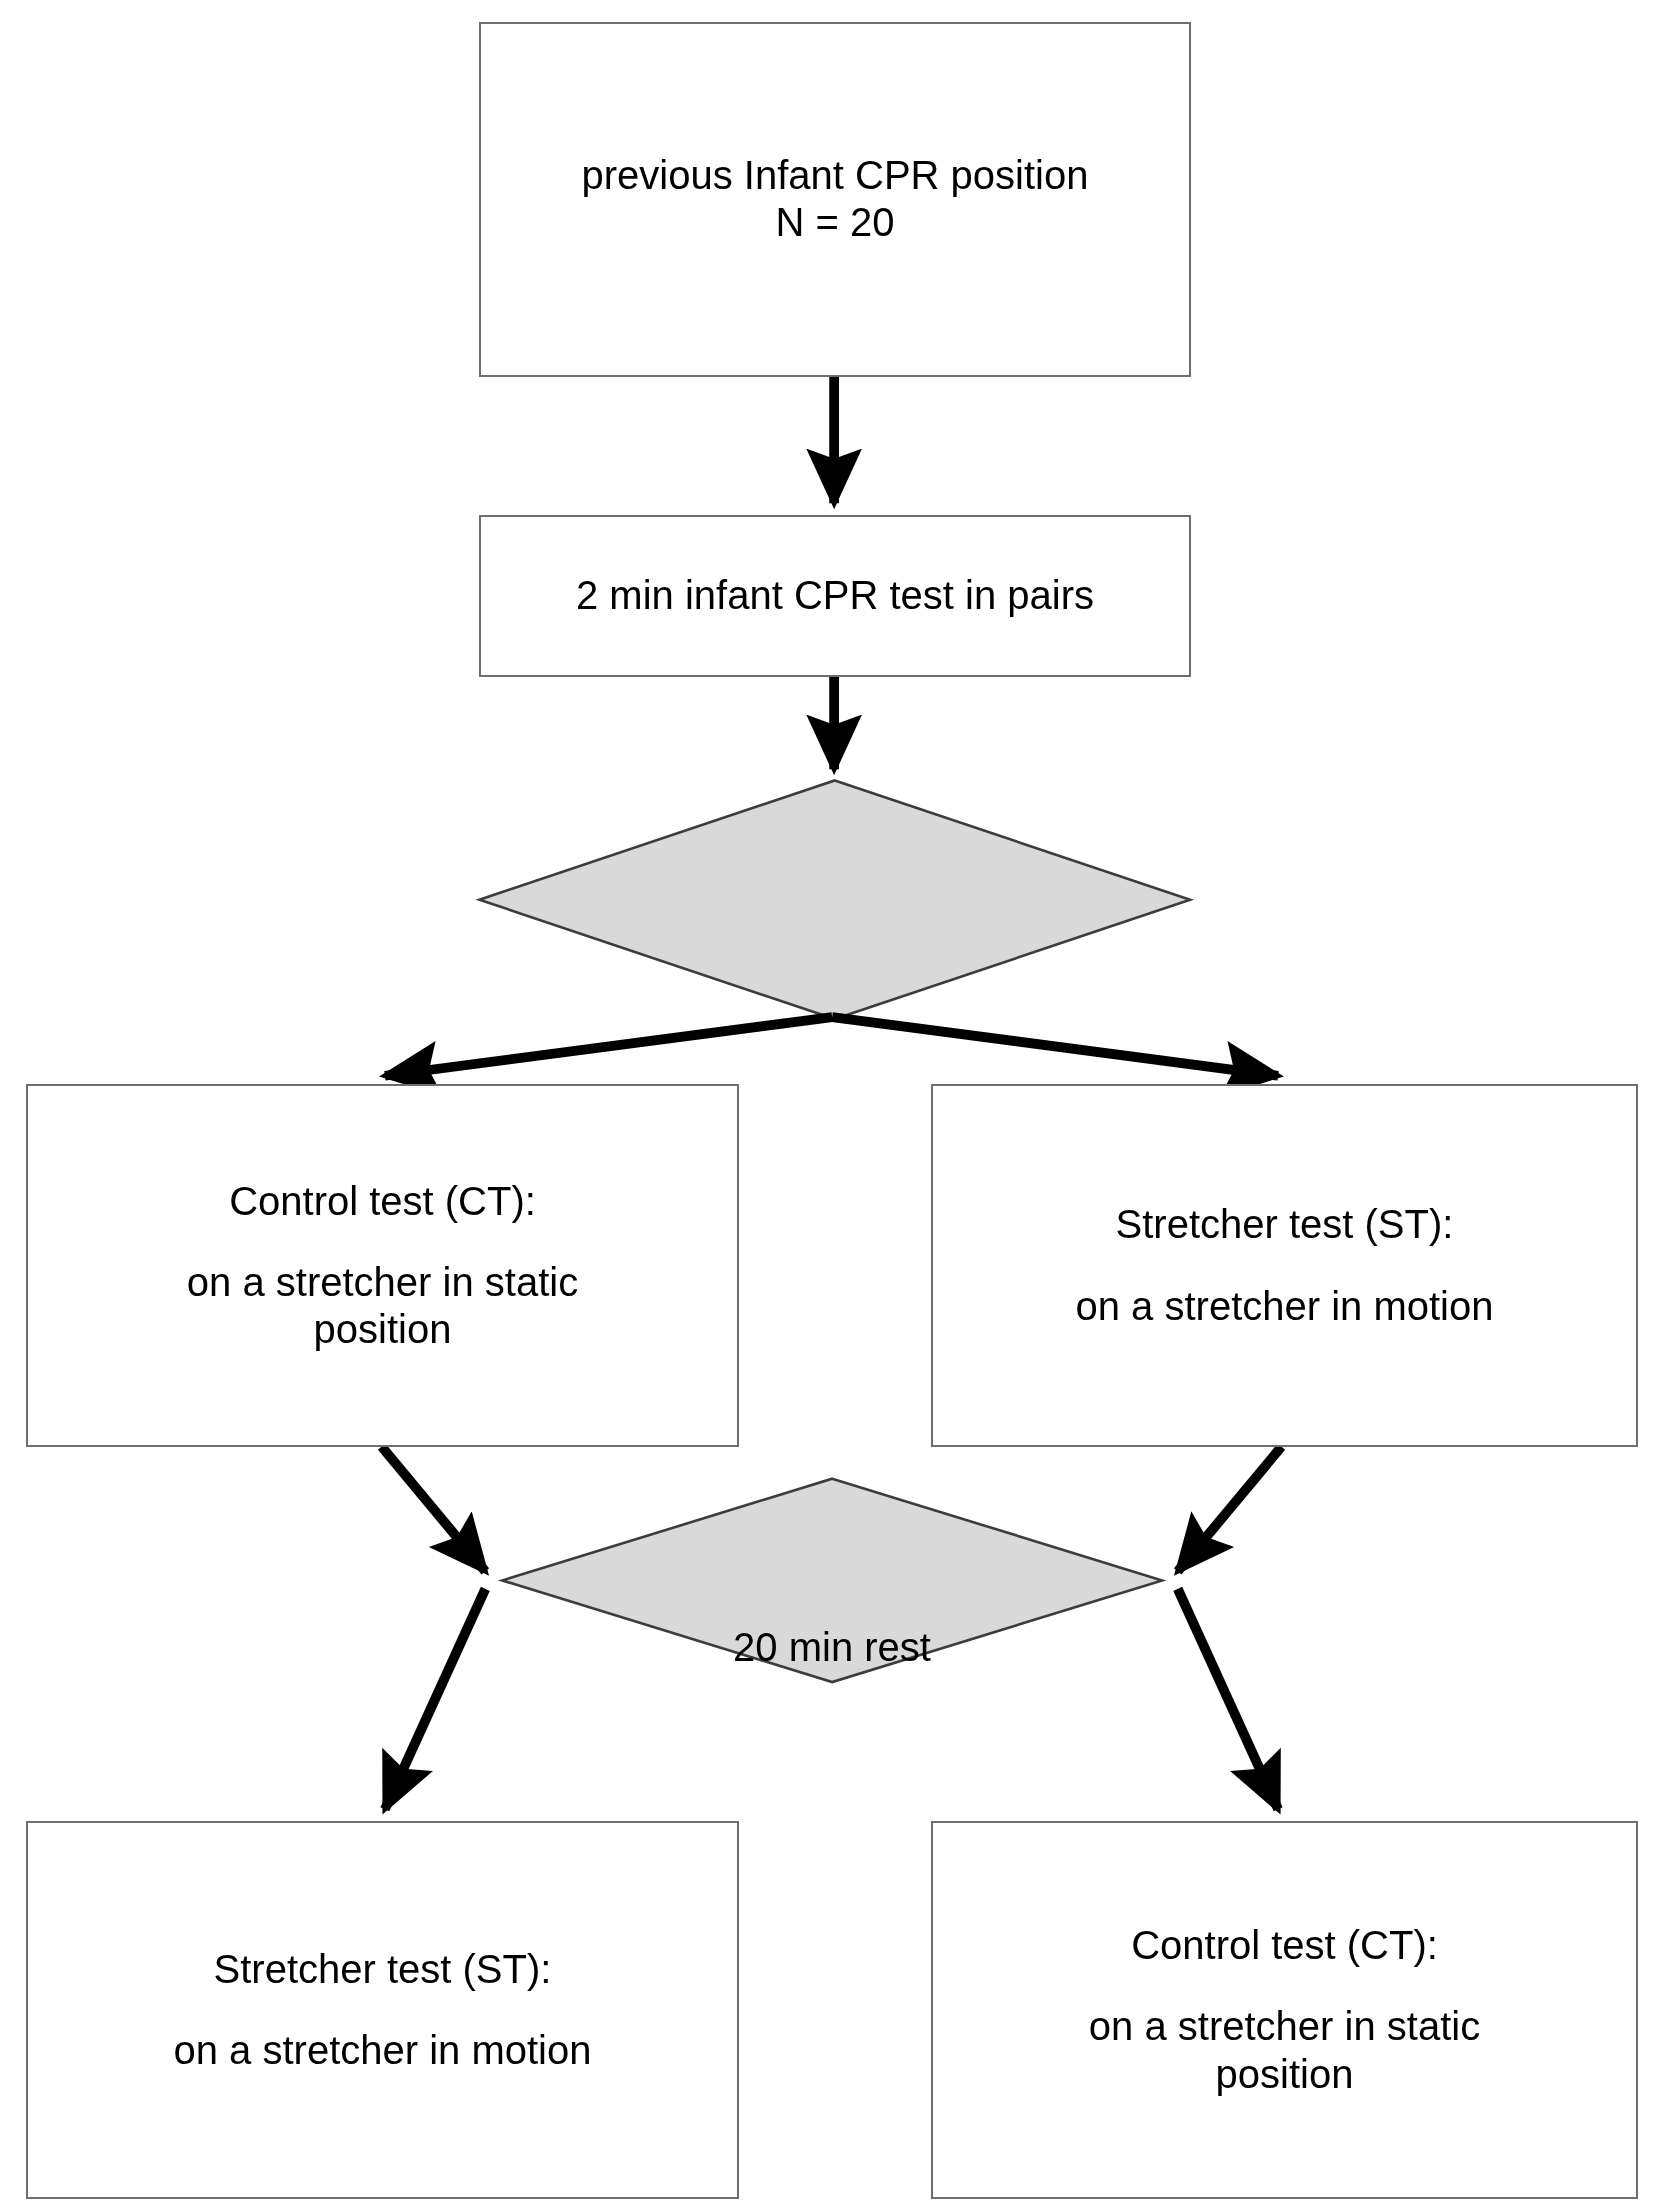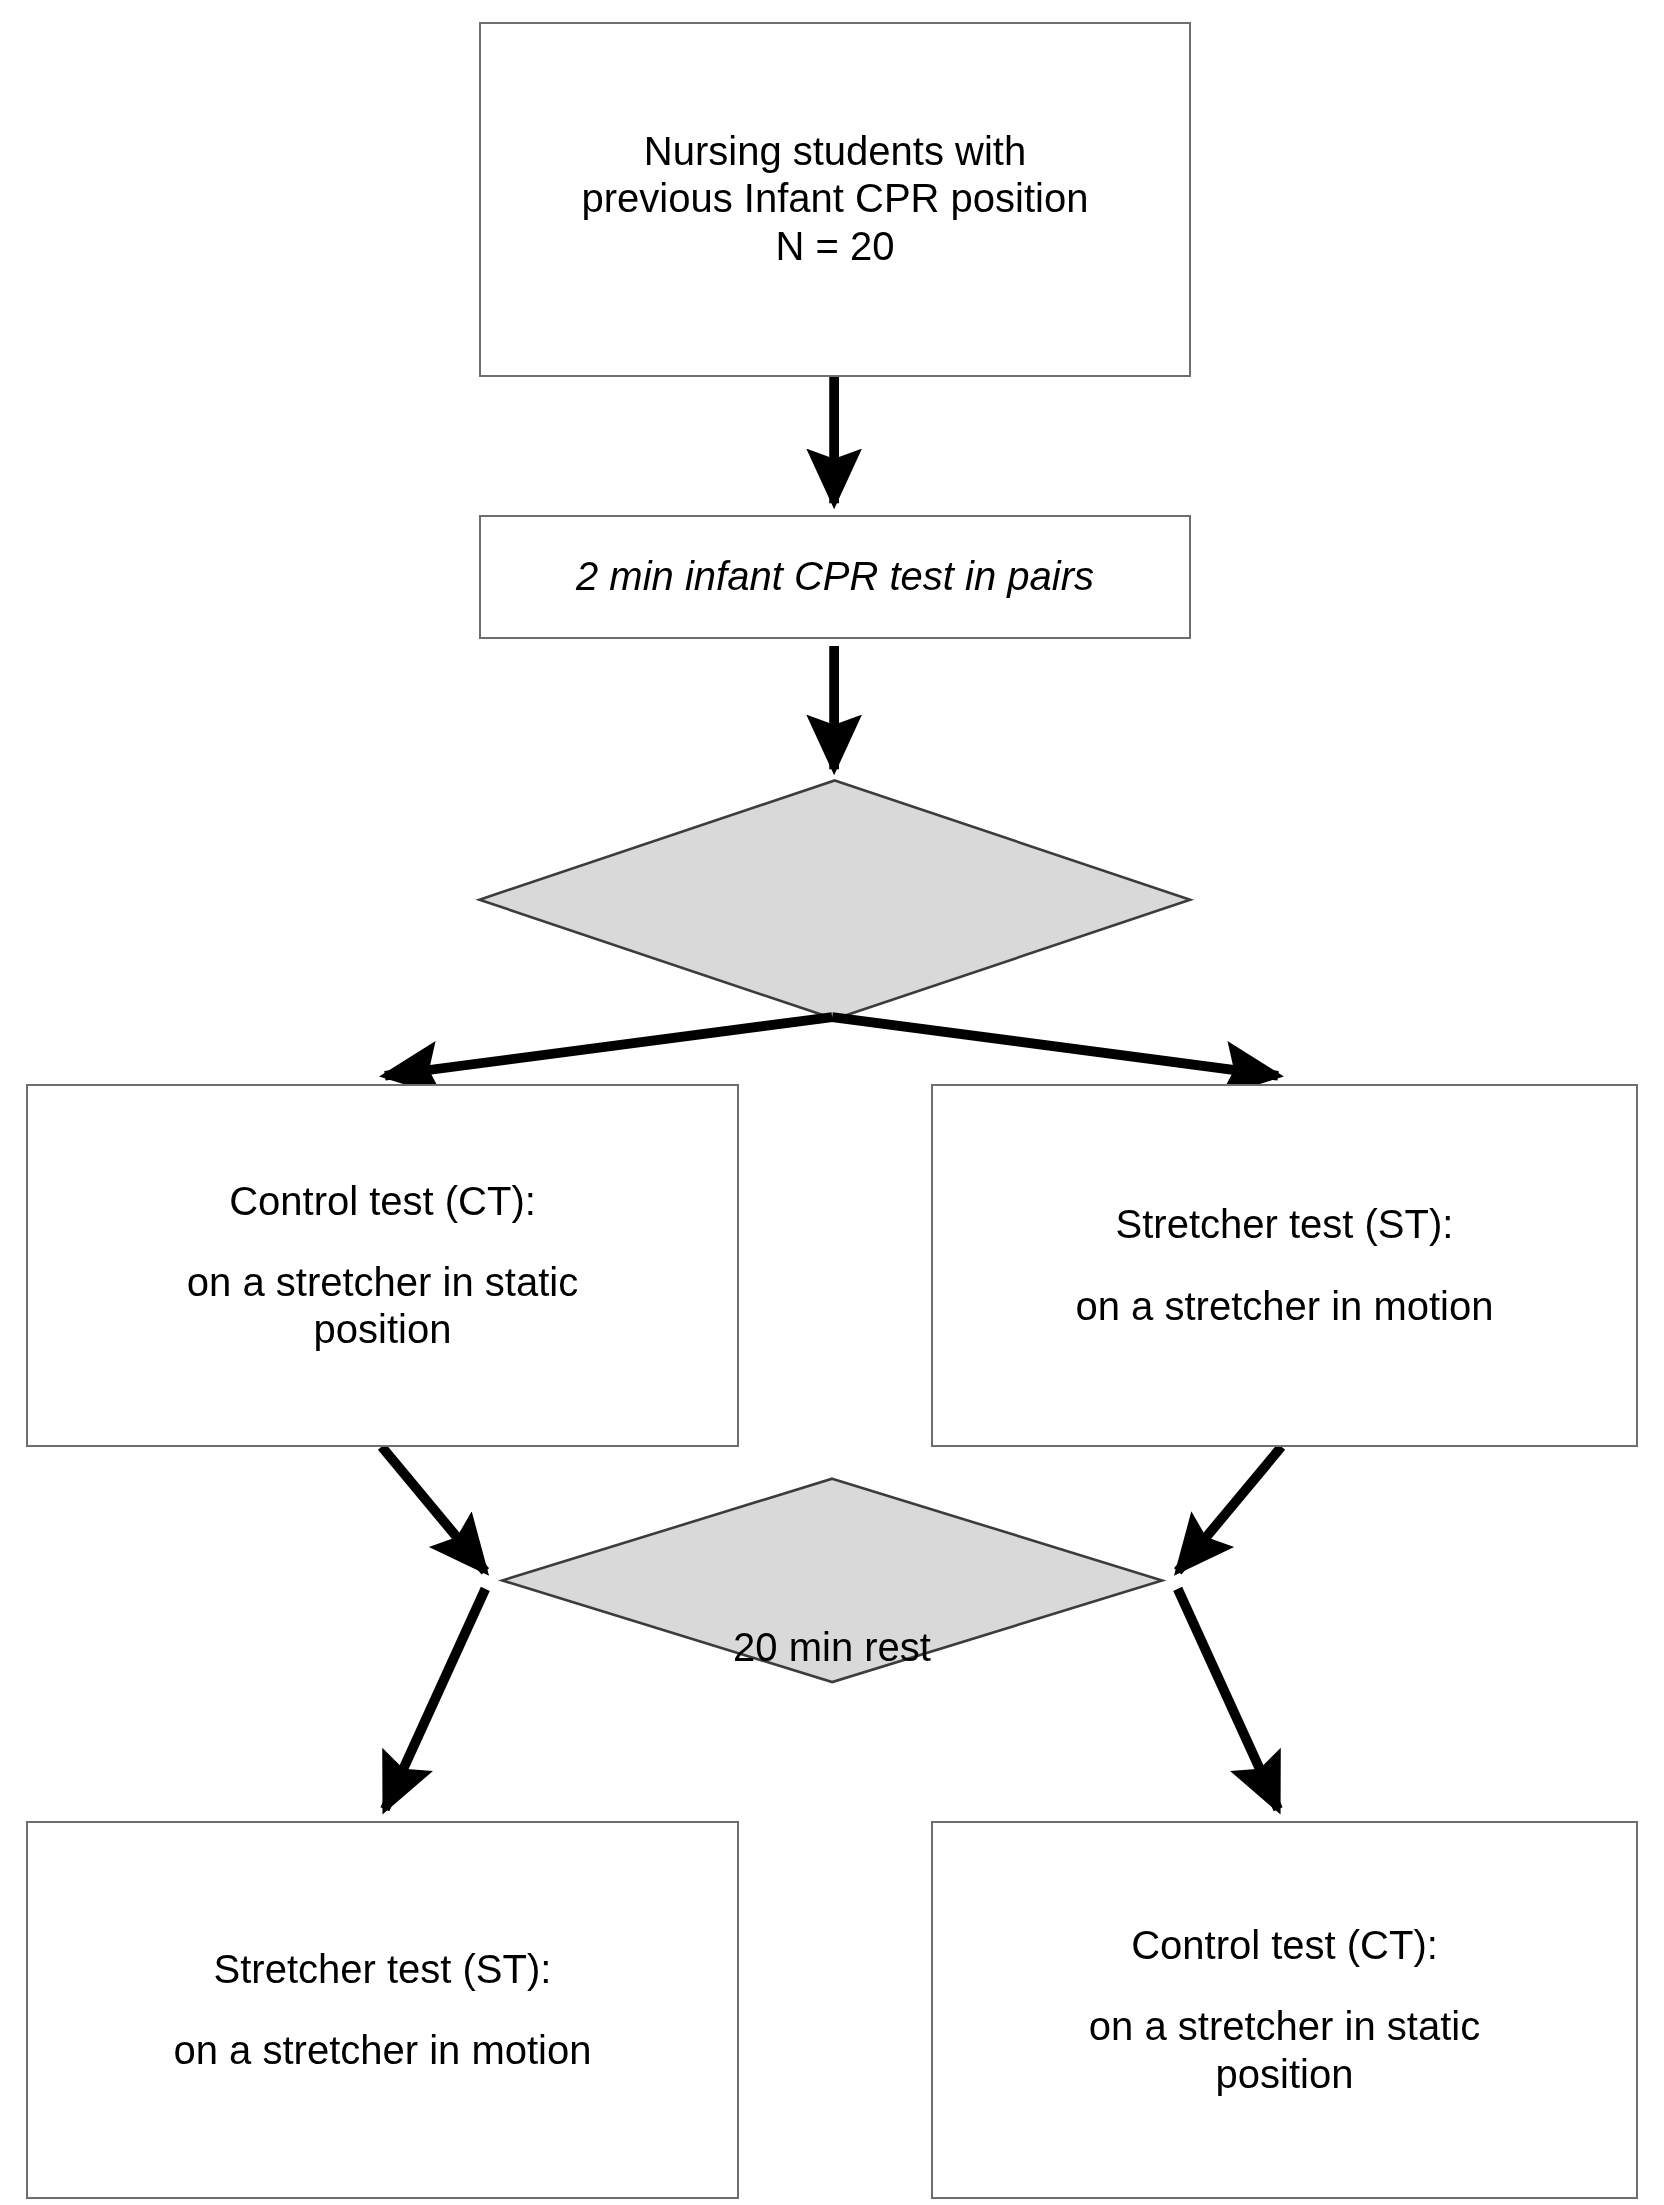--- a/index.html
+++ b/index.html
@@ -58,23 +58,22 @@
     display: block;
     height: 0.85em;
   }
 
   
   #node-population {
     left: 479px; top: 21.5px; width: 712px; height: 355px;
     font-size: 40px;
   }
   #node-pretest {
-    left: 479px; top: 515px; width: 712px; height: 124px;
+    left: 479px; top: 515px; width: 712px; height: 162px;
     font-size: 40px;
-    font-style: italic;
   }
   #node-randomization {
     left: 479px; top: 781px; width: 711px; height: 239px;
     font-size: 40px;
   }
   #node-ct-first {
     left: 26px; top: 1084px; width: 713px; height: 363px;
     font-size: 40px;
   }
   #node-st-first {
@@ -121,21 +120,20 @@
     <line x1="585" y1="2219" x2="744" y2="2410" stroke="#000000" stroke-width="15" marker-end="url(#arrowhead)"></line>
 
     <line x1="1965" y1="2219" x2="1806" y2="2410" stroke="#000000" stroke-width="15" marker-end="url(#arrowhead)"></line>
 
     <line x1="744" y1="2437" x2="590" y2="2775" stroke="#000000" stroke-width="15" marker-end="url(#arrowhead)"></line>
 
     <line x1="1806" y1="2437" x2="1960" y2="2775" stroke="#000000" stroke-width="15" marker-end="url(#arrowhead)"></line>
   </svg>
 
   <div class="node box" id="node-population">
-    <span class="txt-line">Nursing students with</span>
     <span class="txt-line">previous Infant CPR position</span>
     <span class="txt-line">N = 20</span>
   </div>
 
   <div class="node box" id="node-pretest">
     <span class="txt-line">2 min infant CPR test in pairs</span>
   </div>
 
   <div class="node decision" id="node-randomization">
     <div class="decision-label">

